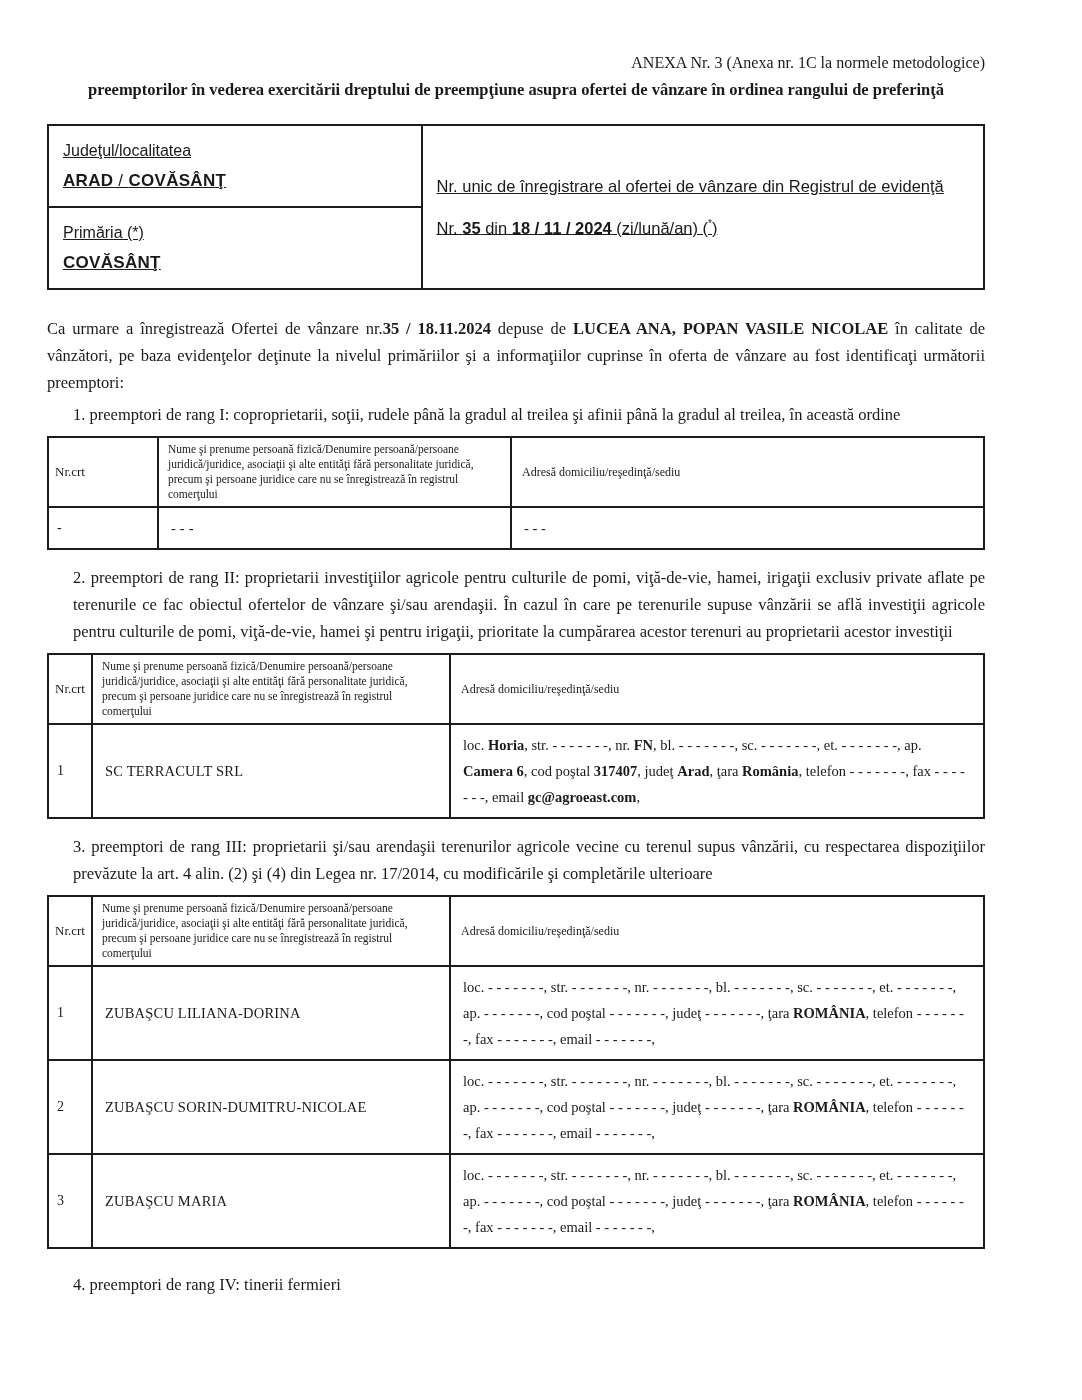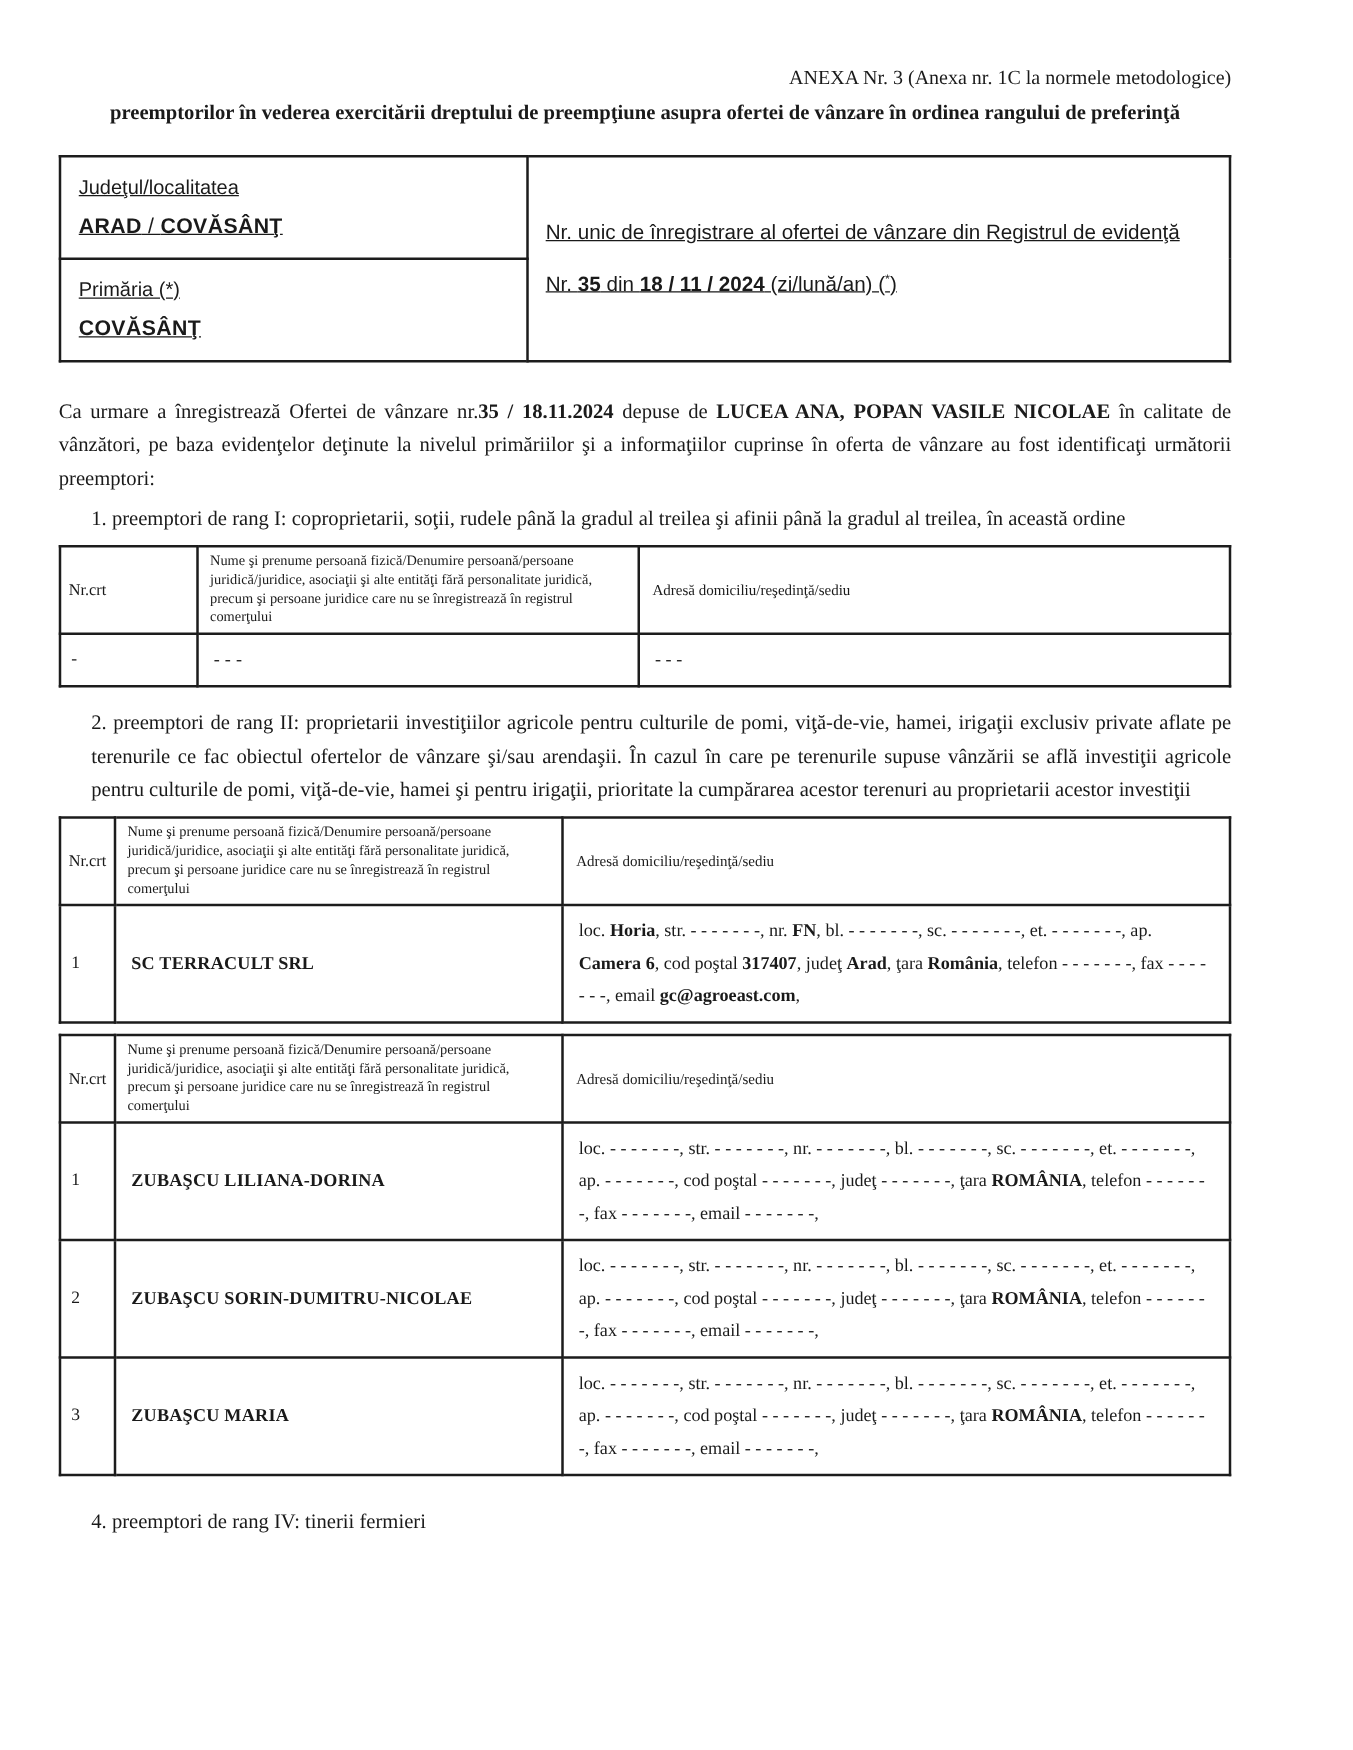--- a/index.html
+++ b/index.html
@@ -38,21 +38,21 @@
   .mt2 { margin-top: 14px; }
   .mt3 { margin-top: 22px; }
 
   
   .ptable { margin-top: 8px; }
   .ptable th { font-weight: normal; text-align: left; vertical-align: middle; }
   .th-nr   { font-size: 13px; padding: 4px 6px; }
   .th-name { font-size: 11.5px; line-height: 15px; text-align: justify; padding: 4px 9px; vertical-align: middle; }
   .th-addr { font-size: 12px; padding: 4px 10px; }
   .td-nr   { font-size: 14px; padding: 6px 8px; vertical-align: middle; }
-  .td-name { font-size: 14.5px; font-weight: bold; padding: 6px 12px; vertical-align: middle; letter-spacing: 0.2px; }
+  .td-name { font-size: 14.5px; font-weight: normal; padding: 6px 12px; vertical-align: middle; letter-spacing: 0.2px; }
   .td-name.plain { font-weight: normal; }
   .td-addr { font-size: 14.5px; line-height: 26px; padding: 7px 12px; vertical-align: middle; }
 
   
   .t-wide .c-nr { width: 110px; }
   .t-wide .c-name { width: 353px; }
   
   .t-narrow .c-nr { width: 38px; }
   .t-narrow .c-name { width: 358px; }
 
@@ -118,20 +118,21 @@
       <th class="th-addr">Adresă domiciliu/reşedinţă/sediu</th>
     </tr>
     <tr class="row-addr3">
       <td class="td-nr">1</td>
       <td class="td-name">SC TERRACULT SRL</td>
       <td class="td-addr"><span>loc. </span><b>Horia</b><span>, str. - - - - - - -, nr. </span><b>FN</b><span>, bl. - - - - - - -, sc. - - - - - - -, et. - - - - - - -, ap. </span><b>Camera 6</b><span>, cod poştal </span><b>317407</b><span>, judeţ </span><b>Arad</b><span>, ţara </span><b>România</b><span>, telefon - - - - - - -, fax - - - - - - -, email </span><b>gc@agroeast.com</b><span>,</span></td>
     </tr>
   </tbody>
     </table>
 
+  <div class="sec-heading mt2">3. preemptori de rang III: proprietarii şi/sau arendaşii terenurilor agricole vecine cu terenul supus vânzării, cu respectarea dispoziţiilor prevăzute la art. 4 alin. (2) şi (4) din Legea nr. 17/2014, cu modificările şi completările ulterioare</div>
 
   <table class="ptable t-narrow">
     <tbody>
         <tr>
       <th class="th-nr c-nr">Nr.crt</th>
       <th class="th-name c-name">Nume şi prenume persoană fizică/Denumire persoană/persoane juridică/juridice, asociaţii şi alte entităţi fără personalitate juridică, precum şi persoane juridice care nu se înregistrează în registrul comerţului</th>
       <th class="th-addr">Adresă domiciliu/reşedinţă/sediu</th>
     </tr>
     <tr class="row-tall">
       <td class="td-nr">1</td>

